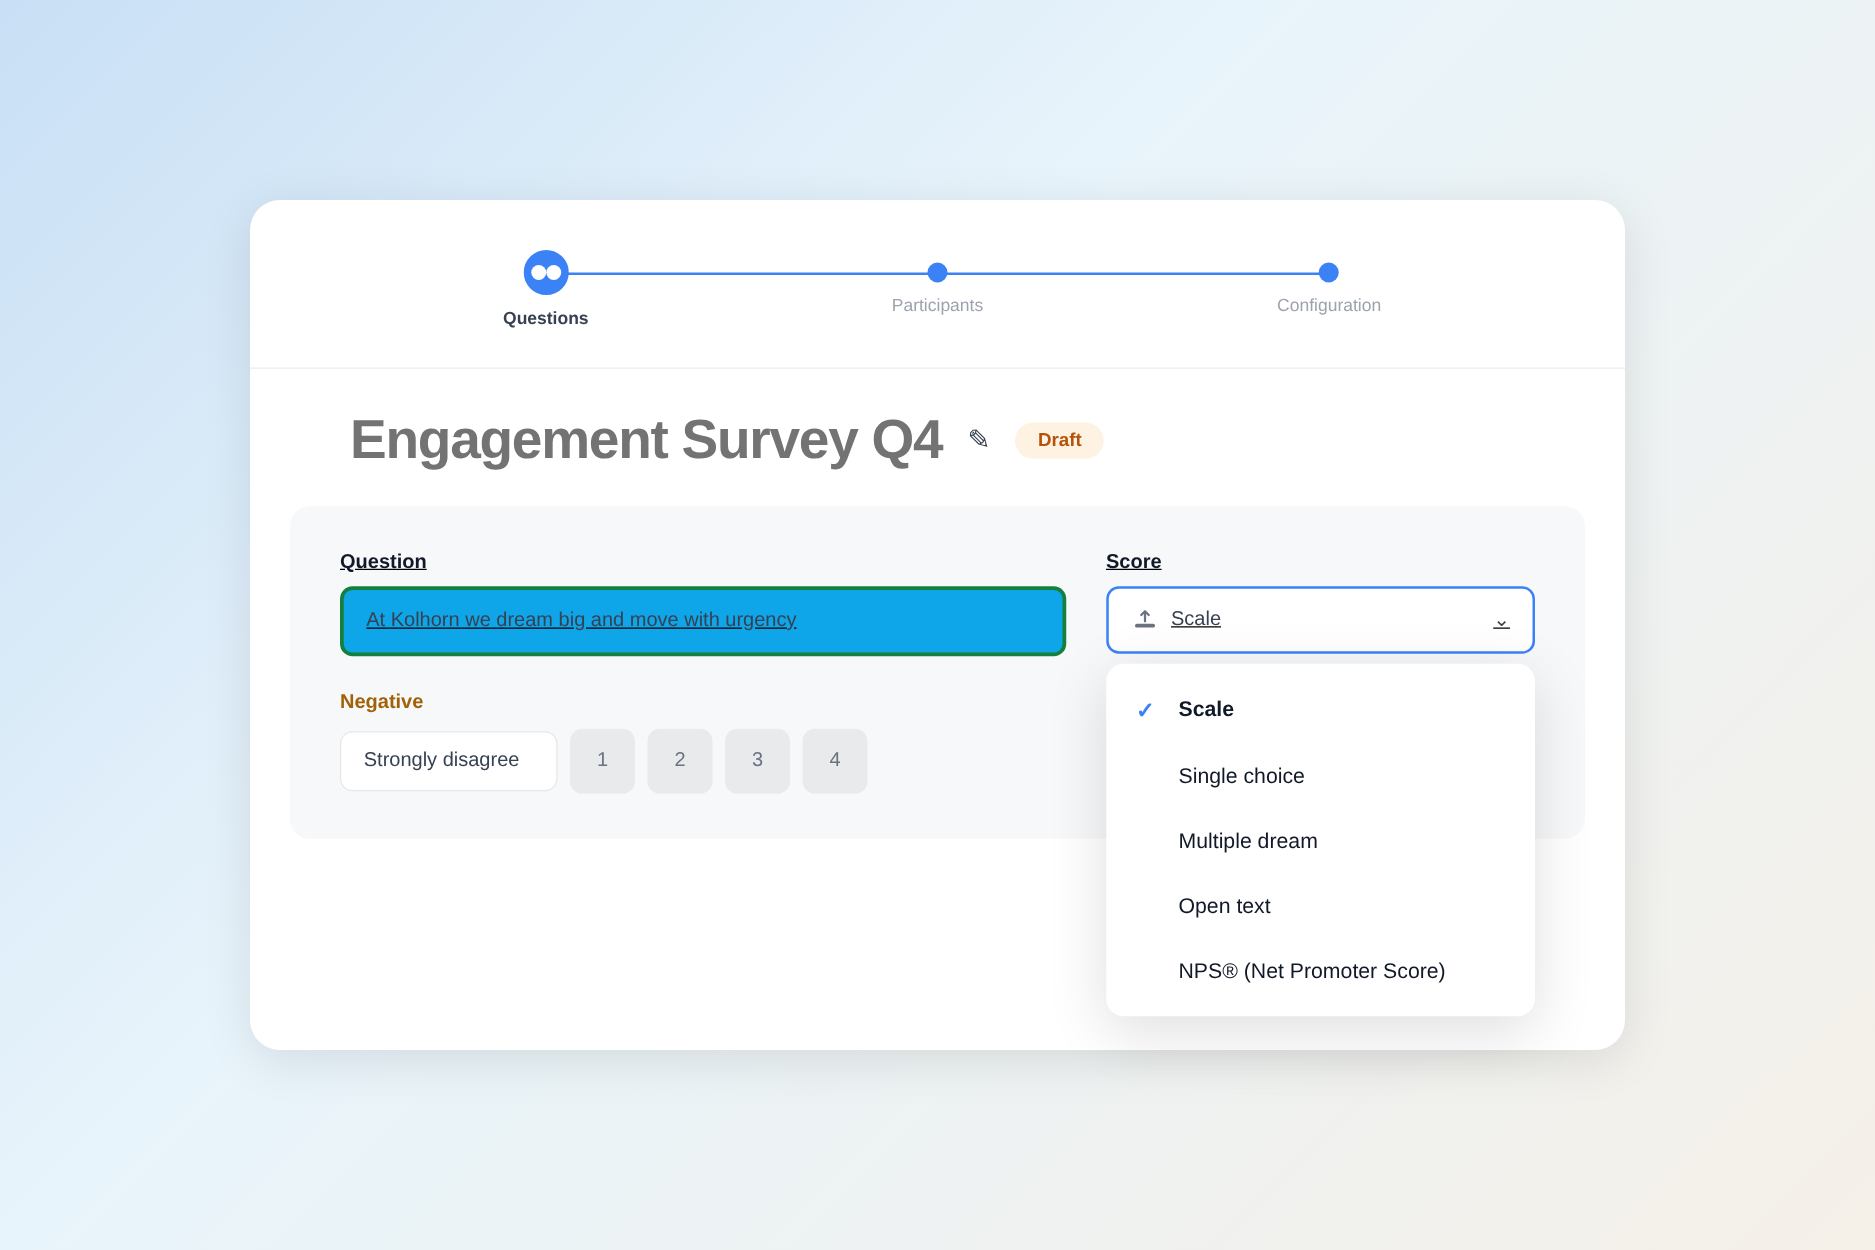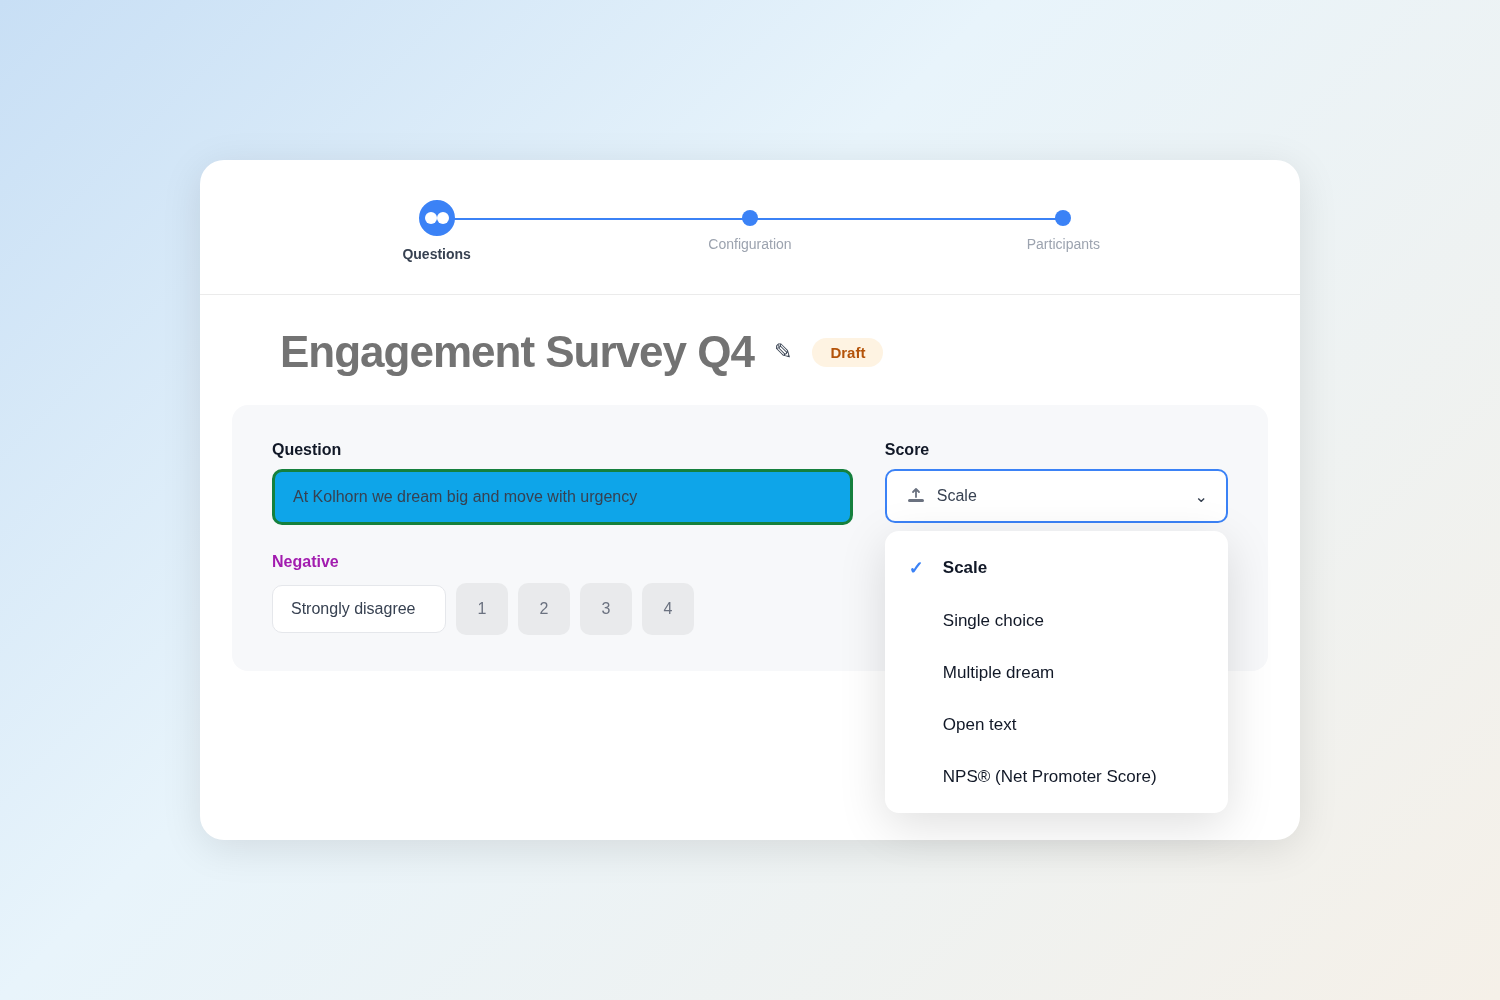--- a/index.html
+++ b/index.html
@@ -135,20 +135,21 @@
       margin: 0 32px 32px;
       border-radius: 16px;
       padding: 36px 40px;
       position: relative;
     }
 
     .form-row {
       display: flex;
       gap: 32px;
       align-items: flex-start;
+      text-decoration: underline;
     }
 
     .form-group {
       display: flex;
       flex-direction: column;
       gap: 10px;
     }
 
     .form-group.question-group {
       flex: 2.2;
@@ -212,21 +213,21 @@
     }
 
     
     .scale-section {
       margin-top: 28px;
     }
 
     .scale-label {
       font-size: 16px;
       font-weight: 700;
-      color: #a21caf;
+      color: #a16207;
       margin-bottom: 12px;
     }
 
     .scale-row {
       display: flex;
       align-items: center;
       gap: 10px;
     }
 
     .negative-input {
@@ -299,25 +300,25 @@
 
   <div class="stepper">
     <div class="stepper-item">
       <div class="stepper-dot active">
         <span style="width:12px;height:12px;border-radius:50%;background:#fff;display:block;"></span>
       </div>
       <span class="stepper-label">Questions</span>
     </div>
     <div class="stepper-item">
       <div class="stepper-dot inactive"></div>
-      <span class="stepper-label muted">Configuration</span>
+      <span class="stepper-label muted">Participants</span>
     </div>
     <div class="stepper-item">
       <div class="stepper-dot inactive"></div>
-      <span class="stepper-label muted">Participants</span>
+      <span class="stepper-label muted">Configuration</span>
     </div>
   </div>
 
   <div class="survey-header">
     <span class="survey-title">Engagement Survey Q4</span>
     <span class="edit-icon">✎</span>
     <span class="draft-badge">Draft</span>
   </div>
 
   <div class="card-body">

